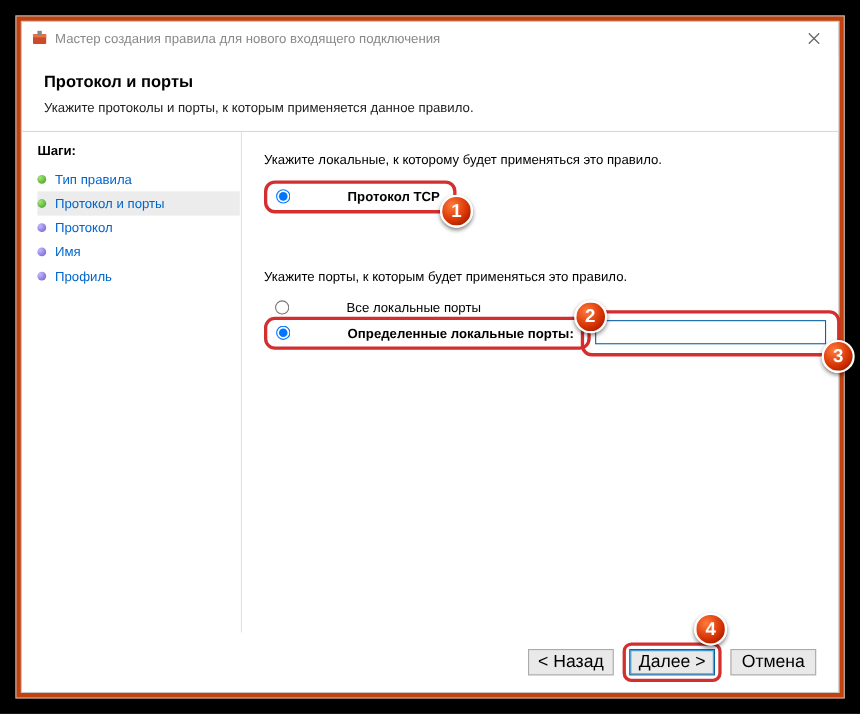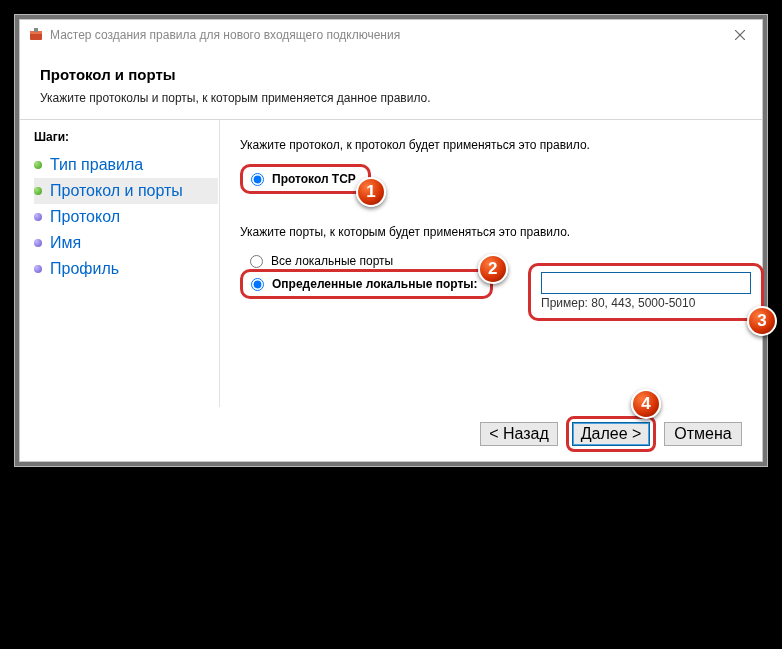--- a/index.html
+++ b/index.html
@@ -8,22 +8,22 @@
     width: 782px;
     height: 649px;
     font-family: "Segoe UI", Tahoma, sans-serif;
     font-size: 12px;
     color: #000;
     position: relative;
   }
   .outer-frame {
     position: absolute;
     left: 14px; top: 14px;
-    width: 754px; height: 453px;
-    background: #737373;
+    width: 754px; height: 621px;
+    background: #c2410c;
     border: 1px solid #b8b8b8;
   }
   .window {
     position: absolute;
     left: 4px; top: 4px; right: 4px; bottom: 4px;
     background: #fff;
     border: 1px solid #c8c8c8;
     display: flex;
     flex-direction: column;
   }
@@ -59,40 +59,41 @@
   }
   .sidebar {
     width: 200px;
     border-right: 1px solid #e2e2e2;
     padding: 10px 0 0 14px;
   }
   .sidebar .steps-title { font-weight: 700; margin-bottom: 8px; }
   .step-item {
     display: flex; align-items: center;
     padding: 4px 0;
-    font-size: 16px;
+    font-size: 12px;
     color: #0066cc;
   }
   .step-item.active { background: #ececec; margin-right: 1px;}
   .bullet {
     width: 8px; height: 8px; border-radius: 50%;
     margin-right: 8px;
   }
   .bullet.green { background: radial-gradient(circle at 30% 30%, #a6e37a, #3a9e1a); }
   .bullet.purple { background: radial-gradient(circle at 30% 30%, #c4b8ff, #6a5acd); }
   .content {
     flex: 1;
     padding: 18px 24px 0 20px;
     position: relative;
   }
   .content .line { margin-bottom: 12px; }
   .radio-row {
-    display: flex; align-items: center;
+    display: flex; align-items: flex-start;
     padding: 3px 6px;
     font-size: 12px;
+    gap: 44px;
   }
   .radio-row input { margin-right: 8px; }
   .radio-row.bold label { font-weight: 700; }
   .group-box {
     border: 3px solid #d32f2f;
     border-radius: 10px;
     display: inline-block;
     padding: 2px 6px 2px 2px;
     position: relative;
   }
@@ -206,48 +207,47 @@
           <span class="bullet purple"></span>
           <span>Имя</span>
         </div>
         <div class="step-item">
           <span class="bullet purple"></span>
           <span>Профиль</span>
         </div>
       </div>
 
       <div class="content">
-        <div class="line">Укажите протокол, к протокол будет применяться это правило.</div>
+        <div class="line">Укажите локальные, к которому будет применяться это правило.</div>
 
         <div class="group-box" style="margin-bottom:6px;">
           <div class="radio-row bold">
             <input type="radio" name="proto" checked="" style="">
             <label>Протокол TCP</label>
           </div>
           <div class="callout" style="right:-18px; bottom:-16px;">1</div>
         </div>
 
-        <div class="line" style="margin-top:25px;">Укажите порты, к которым будет применяться это правило.</div>
+        <div class="line" style="margin-top:44px;">Укажите порты, к которым будет применяться это правило.</div>
 
         <div style="position:relative; margin-top:6px;">
           <div class="radio-row" style="padding-left:10px;">
             <input type="radio" name="ports" style="">
             <label>Все локальные порты</label>
           </div>
           <div class="group-box" style="margin-top:-2px;">
             <div class="radio-row bold">
               <input type="radio" name="ports" checked="" style="">
               <label>Определенные локальные порты:</label>
             </div>
             <div class="callout" style="right:-18px; top:-18px;">2</div>
           </div>
 
           <div class="port-input-box" style="left:288px; top:12px;">
             <input type="text" style="">
-            <div class="hint">Пример: 80, 443, 5000-5010</div>
             <div class="callout" style="right:-16px; bottom:-18px;">3</div>
           </div>
         </div>
       </div>
     </div>
 
     <div class="buttons">
       <button class="btn">&lt; Назад</button>
       <span class="btn-highlight">
         <button class="btn default">Далее &gt;</button>

